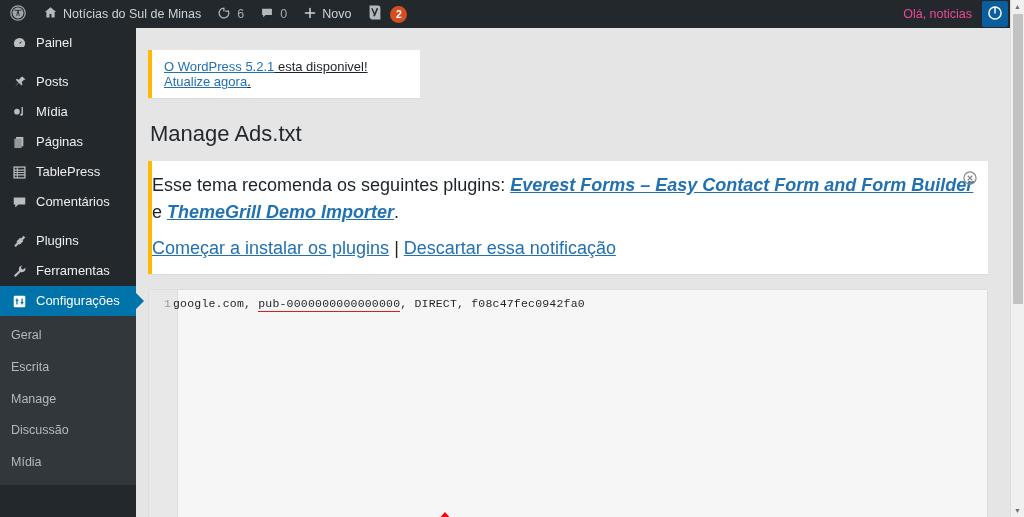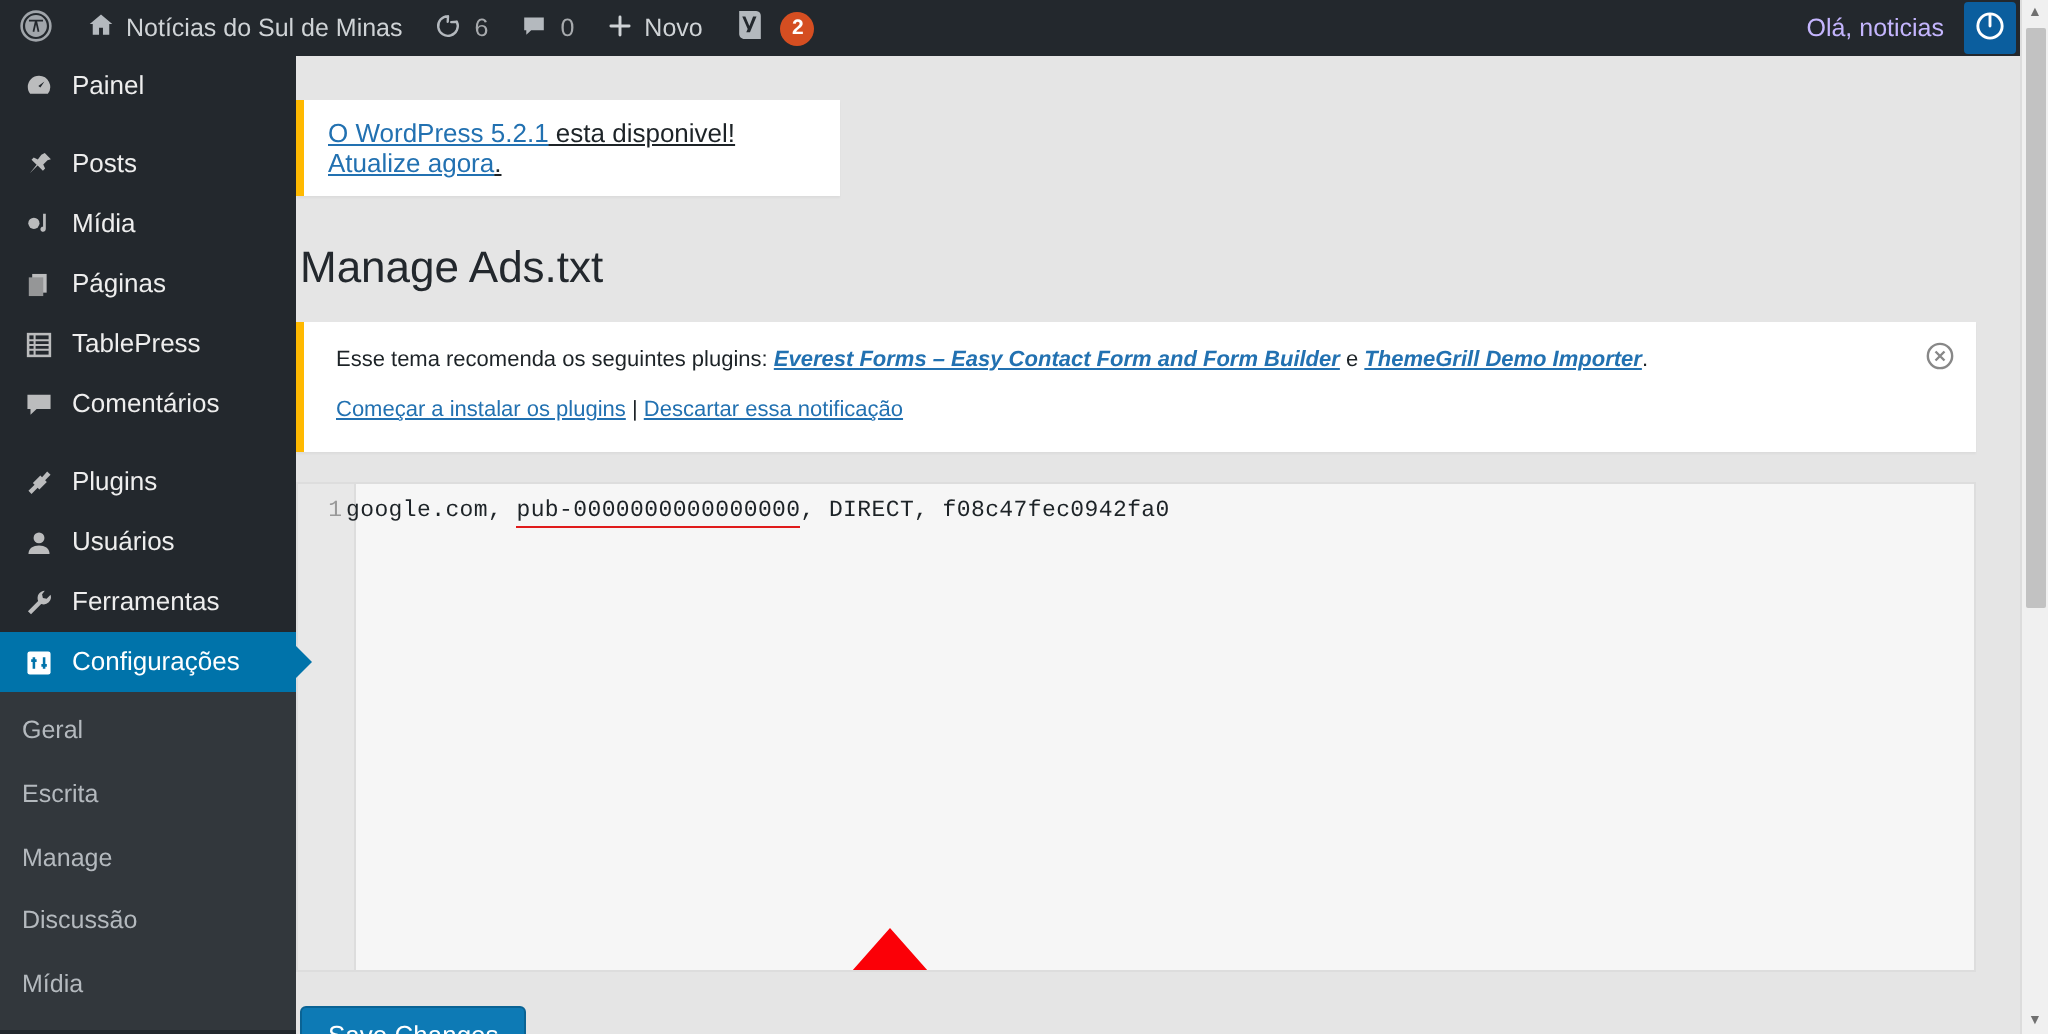--- a/index.html
+++ b/index.html
@@ -28,30 +28,30 @@
   #adminbar .ab-item .lbl{ margin-left:5px; color:#cfd3d6; }
   #adminbar .wp-logo{ padding:0 9px 0 10px; }
   #adminbar .spacer{ flex:1 1 auto; }
   .ab-count{ color:#a7aaad; margin-left:6px; }
   .yoast-badge{
     display:inline-flex; align-items:center; justify-content:center;
     width:17px; height:17px; border-radius:50%;
     background:#d54e21; color:#fff; font-size:10.5px; font-weight:bold;
     margin-left:7px;
   }
-  .howdy{ color:#c4b5fd; padding-right:10px; font-size:12.5px; }
+  .howdy{ color:#ec4899; padding-right:10px; font-size:12.5px; }
   .ab-userbtn{
     width:26px; height:26px; background:#0b5e9e;
     display:flex; align-items:center; justify-content:center;
     margin-right:2px; border-radius:2px;
   }
 
   
   #sidebar{
-    position:absolute; top:28px; left:0; width:148px; bottom:0;
+    position:absolute; top:28px; left:0; width:136px; bottom:0;
     background:#23282d;
     z-index:40;
   }
   .menu-item{
     display:flex; align-items:center;
     height:30px; padding-left:9px;
     color:#eee; font-size:13px; white-space:nowrap;
     position:relative;
   }
   .menu-item .mi-ico{
@@ -95,22 +95,22 @@
   }
   .notice-update a{ color:#2271b1; text-decoration:underline; }
 
   h1.page-title{
     font-size:22px; font-weight:400; color:#23282d;
     margin:22px 0 4px 2px; padding:0; line-height:1.3;
   }
 
   .notice-theme{
     background:#fff; border-left:4px solid #ffb900;
-    padding:11px 12px 12px 16px; margin:12px 0 0 0;
-    font-size:11px; color:#1d2327; position:relative;
+    padding:11px 12px 12px 0; margin:12px 0 0 0;
+    font-size:18px; color:#1d2327; position:relative;
     box-shadow:0 1px 1px rgba(0,0,0,.04);
   }
   .notice-theme p{ margin:0 0 9px 0; line-height:1.5; }
   .notice-theme p.links{ margin:0; }
   .notice-theme a.plug{
     color:#2271b1; font-weight:bold; font-style:italic;
     text-decoration:underline;
   }
   .notice-theme a.plain{ color:#2271b1; text-decoration:underline; }
   .notice-dismiss{
@@ -310,29 +310,20 @@
 
   <div class="menu-item">
     <span class="mi-ico">
       <svg width="17" height="17" viewBox="0 0 20 20">
           <path d="M14.8 3.2l2 2-3.2 3.2 1 1-4.4 4.4-1-1-3.6 3.6-1.8-1.8L7.4 11l-1-1L10.8 5.6l1 1z" fill="#eee"></path>
         </svg>
     </span>
     <span class="mi-lbl">Plugins</span>
   </div>
 
-  <div class="menu-item">
-    <span class="mi-ico">
-      <svg width="17" height="17" viewBox="0 0 20 20">
-          <circle cx="10" cy="7" r="3.2" fill="#eee"></circle>
-          <path d="M3.8 16.4c0-3.4 2.8-5 6.2-5s6.2 1.6 6.2 5z" fill="#eee"></path>
-        </svg>
-    </span>
-    <span class="mi-lbl">Usuários</span>
-  </div>
 
   <div class="menu-item">
     <span class="mi-ico">
       <svg width="17" height="17" viewBox="0 0 20 20">
           <path d="M13.4 2.8a4.3 4.3 0 0 0-3.9 6l-6 6 1.8 1.8 6-6a4.3 4.3 0 0 0 5.5-5.4l-2.3 2.3-2.2-.5-.5-2.2z" fill="#eee"></path>
         </svg>
     </span>
     <span class="mi-lbl">Ferramentas</span>
   </div>
 

